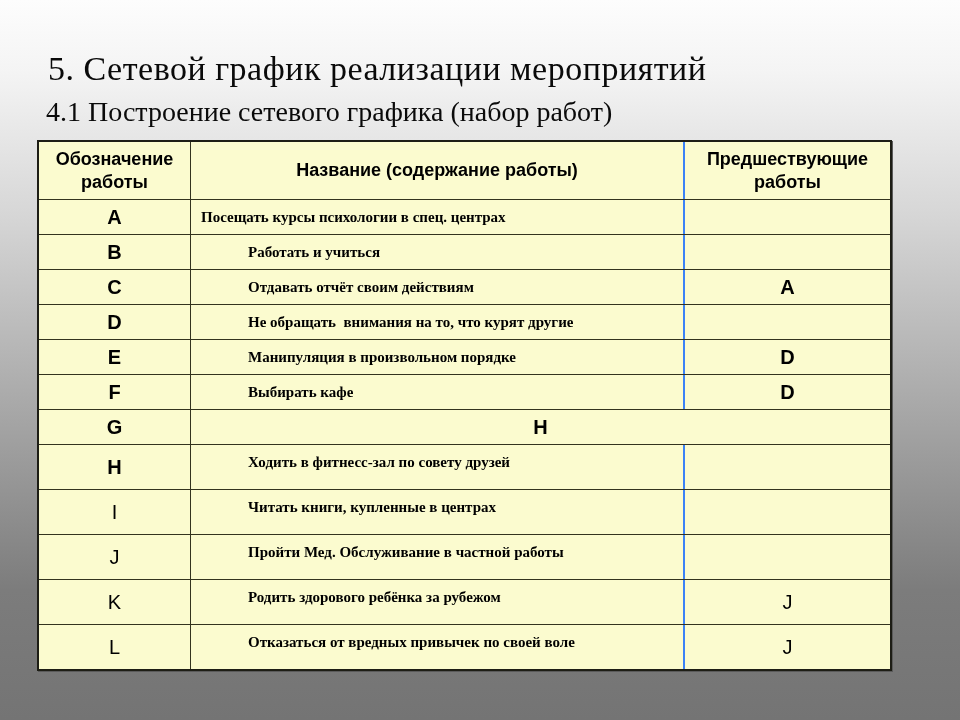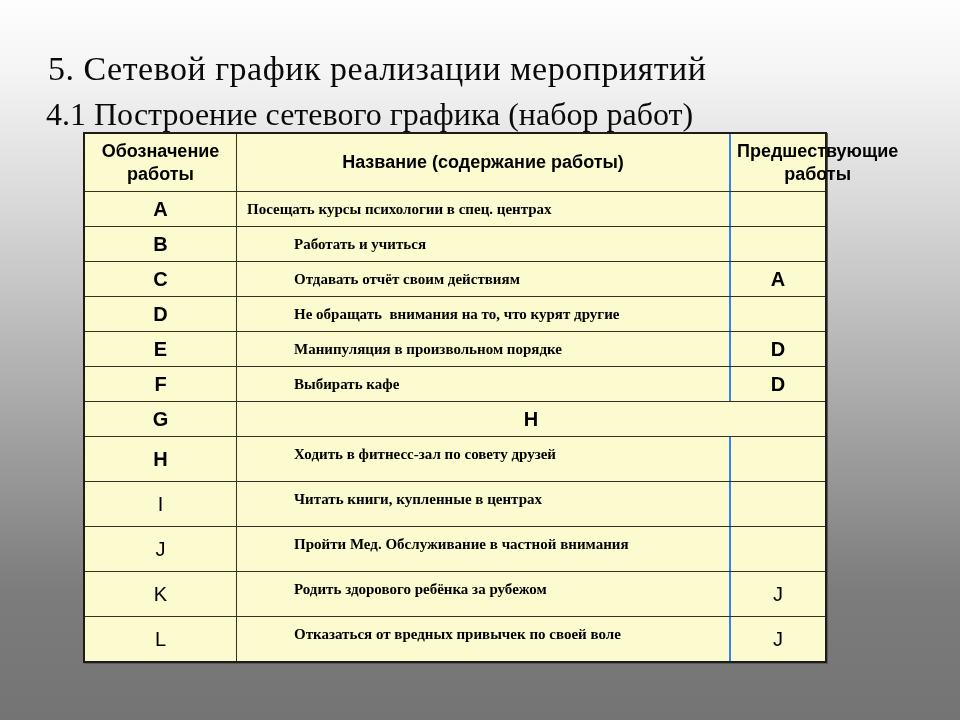--- a/index.html
+++ b/index.html
@@ -22,32 +22,31 @@
     font-size: 34px;
     color: #0a0a0a;
     letter-spacing: 0.5px;
     white-space: nowrap;
   }
   .subtitle {
     position: absolute; left: 46px; top: 96px;
     margin: 0;
     font-family: "Liberation Serif", serif;
     font-weight: 400;
-    font-size: 32px;
+    font-size: 28px;
     color: #0a0a0a;
     white-space: nowrap;
   }
   .worktable {
-    position: absolute; left: 37px; top: 132px;
-    width: 744px;
+    position: absolute; left: 37px; top: 140px;
+    width: 855px;
     box-sizing: border-box;
     border: 2px solid #1d1d15;
     background: #fbfbcf;
     box-shadow: 1px 1px 0 #5a5a5a;
-    margin-left: 46px;
   }
   .tr { display: flex; border-top: 1px solid #33331f; }
   .tr:first-child { border-top: none; }
   .c1 { width: 152px; flex: 0 0 152px; box-sizing: border-box; border-right: 1px solid #33331f; }
   .c2 { width: 494px; flex: 0 0 494px; box-sizing: border-box; border-right: 2px solid #3b82f6; }
   .c3 { flex: 1; box-sizing: border-box; }
   .thead { height: 57px; }
   .th {
     display: flex; align-items: center; justify-content: center;
     text-align: center;
@@ -142,21 +141,21 @@
     </div>
 
     <div class="tr r-tall top-text">
       <div class="code c1 w-norm">I</div>
       <div class="name c2">Читать книги, купленные в центрах</div>
       <div class="pred c3 w-norm"></div>
     </div>
 
     <div class="tr r-tall top-text">
       <div class="code c1 w-norm">J</div>
-      <div class="name c2">Пройти Мед. Обслуживание в частной внимания</div>
+      <div class="name c2">Пройти Мед. Обслуживание в частной работы</div>
       <div class="pred c3 w-norm"></div>
     </div>
 
     <div class="tr r-tall top-text">
       <div class="code c1 w-norm">K</div>
       <div class="name c2">Родить здорового ребёнка за рубежом</div>
       <div class="pred c3 w-norm">J</div>
     </div>
 
     <div class="tr r-tall top-text">

